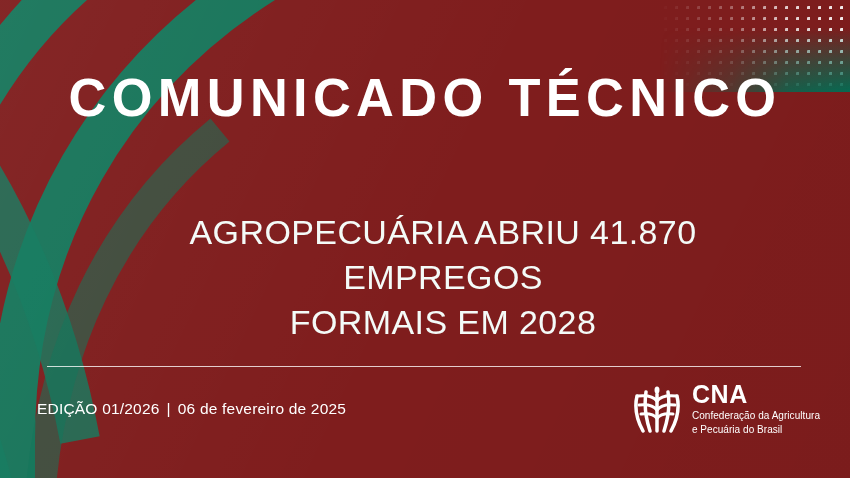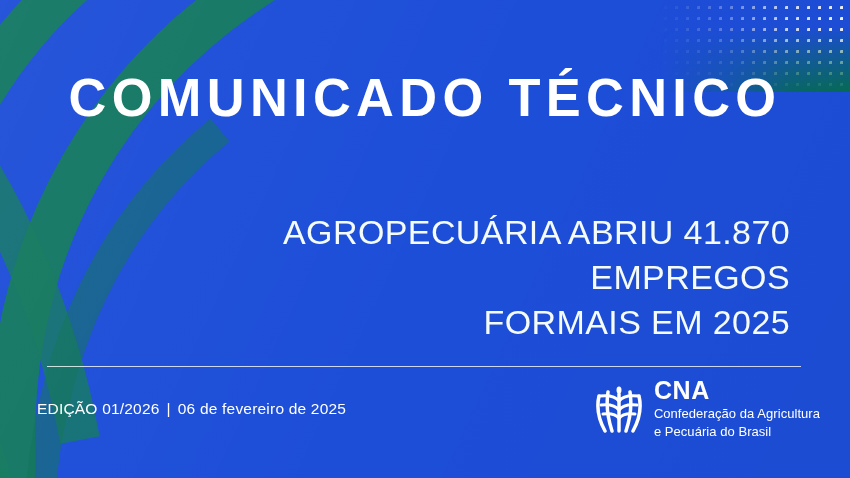--- a/index.html
+++ b/index.html
@@ -10,21 +10,21 @@
   }
   body {
     font-family: "Liberation Sans", sans-serif;
   }
 
   .banner {
     position: relative;
     width: 850px;
     height: 478px;
     overflow: hidden;
-    background: #1d4ed8;
+    background: #7f1d1d;
     box-sizing: border-box;
   }
 
   
   .watermark {
     position: absolute;
     left: -250px;
     top: -120px;
     width: 700px;
     height: 740px;
@@ -107,21 +107,21 @@
     font-weight: 300;
     letter-spacing: 4px;
     line-height: 1;
   }
 
   .headline {
     position: absolute;
     top: 210px;
     left: 60px;
     right: 60px;
-    text-align: right;
+    text-align: center;
     color: #f4fbf8;
     font-size: 34px;
     font-weight: 300;
     letter-spacing: 0.4px;
     line-height: 1.32;
     margin-left: 36px;
   }
   .headline-line { display: block; }
 
   
@@ -166,21 +166,21 @@
   .logo-name {
     color: #ffffff;
     font-size: 25px;
     font-weight: 700;
     letter-spacing: 0.6px;
     line-height: 1;
     margin-bottom: 2px;
   }
   .logo-tagline {
     color: #ffffff;
-    font-size: 13px;
+    font-size: 10px;
     font-weight: 400;
     line-height: 1.34;
     letter-spacing: 0.05px;
     white-space: nowrap;
   }
 </style>
 </head>
 <body>
 
 <div class="banner">
@@ -206,21 +206,21 @@
 
   <div class="dot-grid"></div>
 
   <div class="content">
 
     <div class="title">COMUNICADO TÉCNICO</div>
 
 
     <div class="headline">
       <span class="headline-line">AGROPECUÁRIA ABRIU 41.870 EMPREGOS</span>
-      <span class="headline-line">FORMAIS EM 2025</span>
+      <span class="headline-line">FORMAIS EM 2028</span>
     </div>
 
     <div class="divider"></div>
 
     <div class="edition">
       <span>EDIÇÃO 01/2026</span><span class="sep">|</span><span>06 de fevereiro de 2025</span>
     </div>
 
     <div class="logo">
       <span class="logo-mark">

